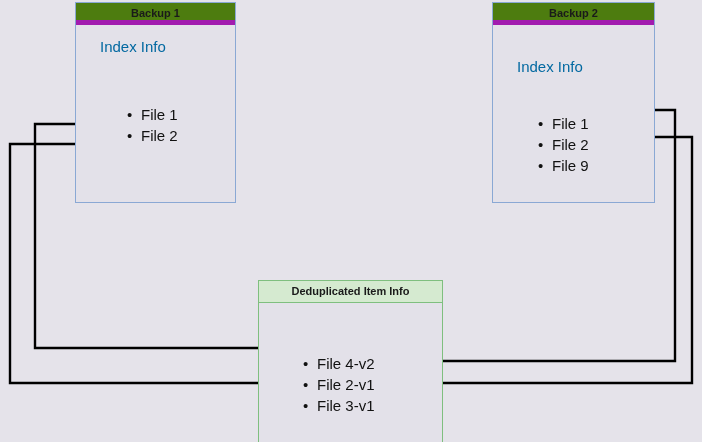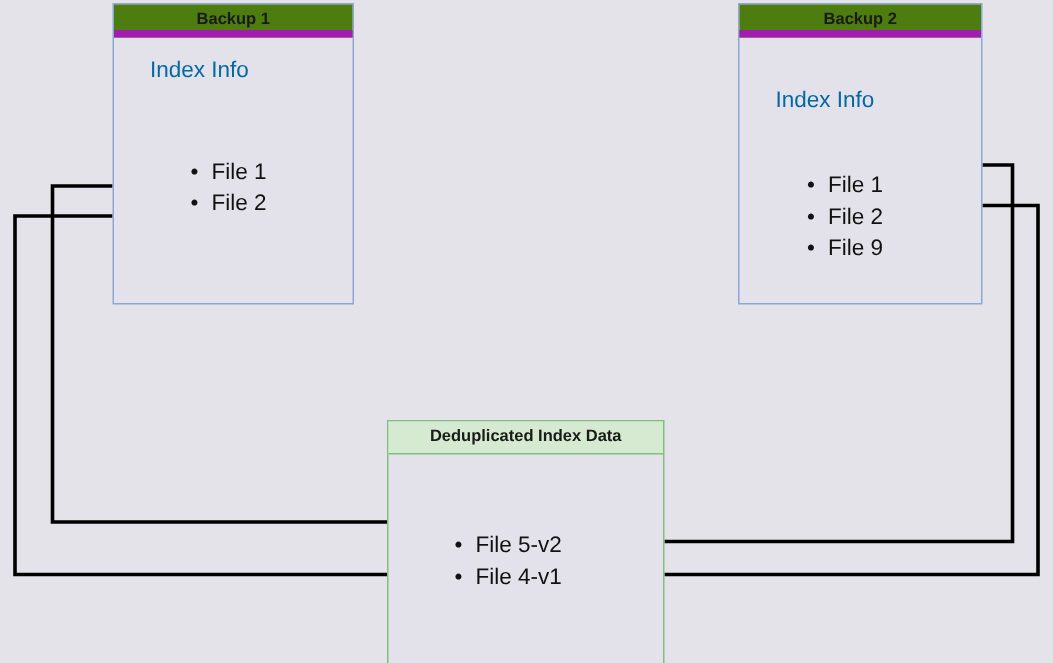--- a/index.html
+++ b/index.html
@@ -133,23 +133,24 @@
       <div class="index-label">Index Info</div>
       <ul class="file-list">
         <li>File 1</li>
         <li>File 2</li>
         <li>File 9</li>
       </ul>
     </div>
   </div>
 
   <div class="node green" id="dd">
-    <div class="node-header">Deduplicated Index Data</div>
+    <div class="node-header">Deduplicated Item Info</div>
     <div class="node-body">
 
       <ul class="file-list">
-        <li>File 5-v2</li>
-        <li>File 4-v1</li>
+        <li>File 4-v2</li>
+        <li>File 2-v1</li>
+        <li>File 3-v1</li>
       </ul>
     </div>
   </div>
 
 </div>
 
 </body></html>

